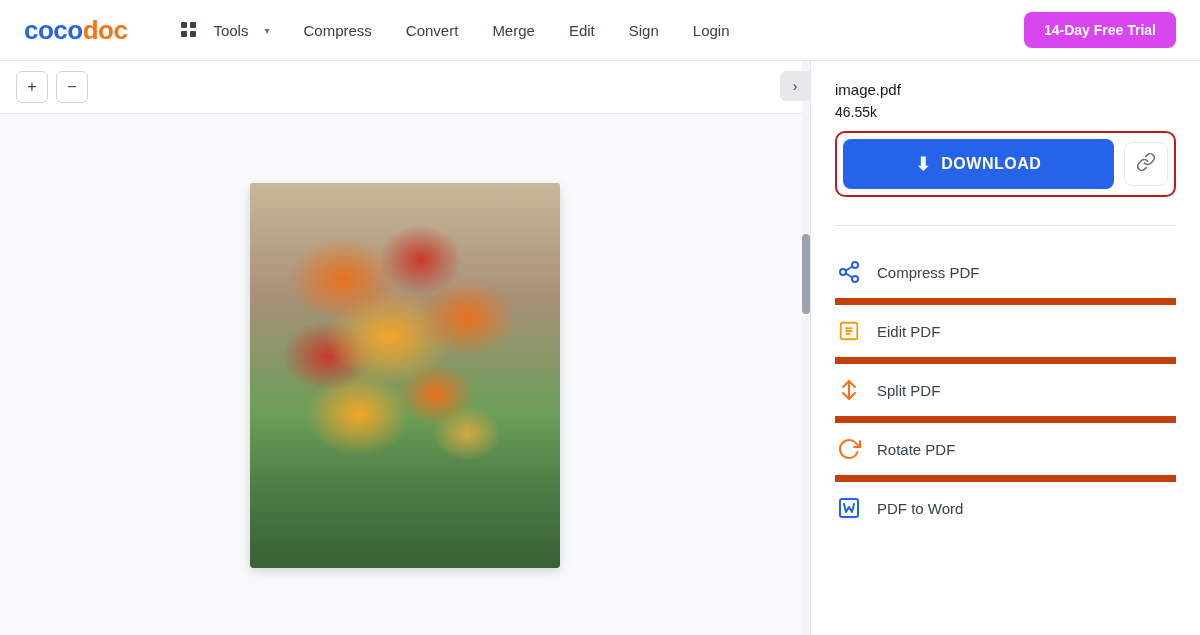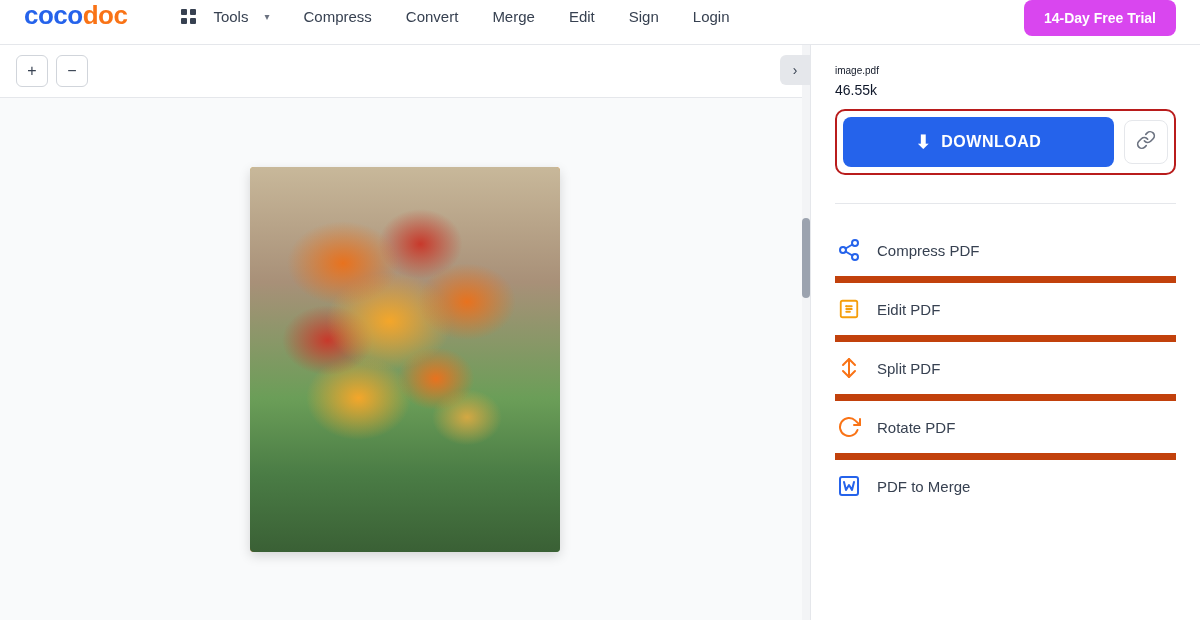--- a/index.html
+++ b/index.html
@@ -1,23 +1,23 @@
 <!DOCTYPE html>
 <html><head>
   <meta charset="utf-8">
   <style>
     * { margin: 0; padding: 0; box-sizing: border-box; }
     body { font-family: -apple-system, BlinkMacSystemFont, 'Segoe UI', Arial, sans-serif; background: #fff; width: 1200px; height: 635px; overflow: hidden; }
 
     
     .header {
       display: flex;
-      align-items: flex-start;
+      align-items: center;
       padding: 0 24px;
-      height: 45px;
+      height: 61px;
       border-bottom: 1px solid #e5e7eb;
       background: #fff;
       position: relative;
       z-index: 10;
     }
     .logo {
       display: flex;
       align-items: center;
       margin-right: 40px;
     }
@@ -189,21 +189,21 @@
 
     
     .right-panel {
       width: 390px;
       background: #fff;
       border-left: 1px solid #e5e7eb;
       padding: 20px 24px;
       overflow-y: auto;
     }
     .file-name {
-      font-size: 10px;
+      font-size: 15px;
       color: #111827;
       font-weight: 500;
       margin-bottom: 6px;
     }
     .file-size {
       font-size: 14px;
       color: #0f172a;
       margin-bottom: 11px;
     }
     .download-section {
@@ -420,16 +420,16 @@
       <span class="continue-item-label">Rotate PDF</span>
     </div>
 
     <div class="continue-item">
       <div class="ci-icon icon-word">
         <svg width="24" height="24" viewBox="0 0 24 24" fill="none" stroke="#2563eb" stroke-width="2" stroke-linecap="round" stroke-linejoin="round">
           <rect x="3" y="3" width="18" height="18" rx="2"></rect>
           <path d="M7 8l2 8 3-5 3 5 2-8" stroke="#2563eb"></path>
         </svg>
       </div>
-      <span class="continue-item-label">PDF to Merge</span>
+      <span class="continue-item-label">PDF to Word</span>
     </div>
   </div>
 </div>
 
 </body></html>

